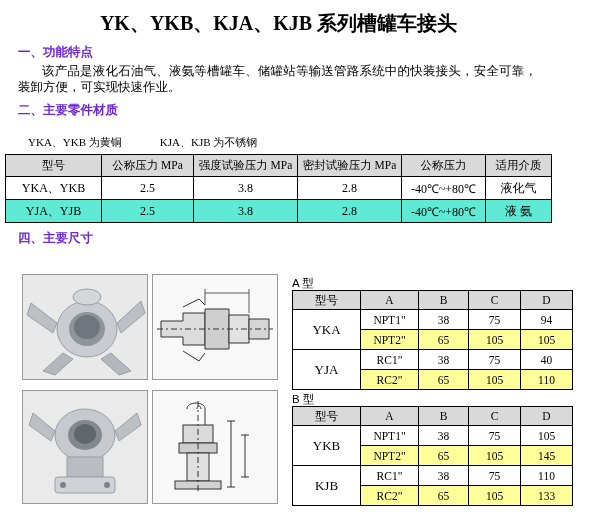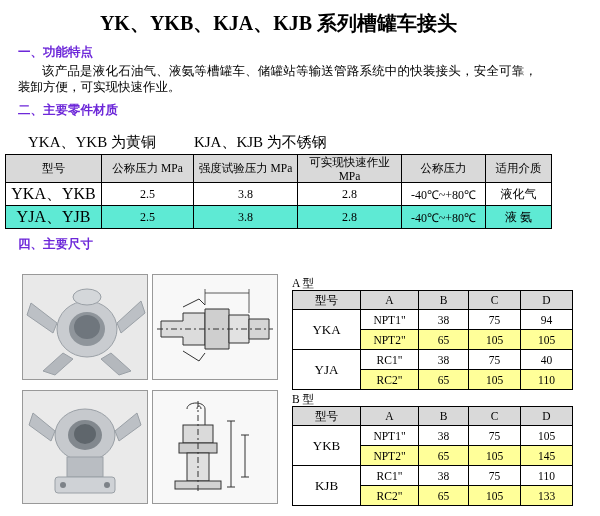--- a/index.html
+++ b/index.html
@@ -29,21 +29,21 @@
     margin:7px 0 2px 18px;
   }
   .para{
     font-size:12.5px;
     margin:0 20px 0 18px;
     line-height:16px;
     text-indent:24px;
     text-align:justify;
   }
   .mat-line{
-    font-size:15px;
+    font-size:11px;
     margin:15px 14px 0 28px;
     line-height:16px;
   }
   .mat-line .gap{display:inline-block;width:38px;}
 
   
   table{border-collapse:collapse;}
   .perf{
     margin:4px auto 0 auto;
     width:546px;
@@ -56,39 +56,39 @@
     height:22px;
     padding:0;
   }
   .perf .hdr td{
     background:#d9d9d9;
     font-size:11.5px;
     font-weight:normal;
     height:21px;
   }
   .perf .alt td{background:#5eead4;}
-  .perf td.model{font-size:16px;}
+  .perf td.model{font-size:12px;}
   .imgbox{
     position:absolute;
     border:1px solid #999;
     background:#f2f2f2;
     overflow:hidden;
   }
   .img1{left:22px;top:274px;width:124px;height:104px;}
   .img2{left:152px;top:274px;width:124px;height:104px;}
   .img3{left:22px;top:390px;width:124px;height:112px;}
   .img4{left:152px;top:390px;width:124px;height:112px;}
 
   .img1,.img3{background:#ededed;}
   .img2,.img4{background:#f7f7f7;}
 
   .tbl-label{
     position:absolute;
     font-size:11.5px;
-    font-family:Liberation Serif, serif;
+    font-family:Liberation Sans, sans-serif;
   }
   .lblA{left:292px;top:276px;}
   .lblB{left:292px;top:392px;}
 
   .dimtbl{
     position:absolute;
     width:280px;
     table-layout:fixed;
   }
   .dimA{left:292px;top:290px;}
@@ -133,21 +133,21 @@
         <col style="width:104px">
       <col style="width:104px">
         <col style="width:84px">
         <col style="width:66px">
     </colgroup>
     <tbody>
         <tr class="hdr">
       <td>型号</td>
       <td>公称压力 MPa</td>
       <td>强度试验压力 MPa</td>
-      <td>可实现快速作业 MPa</td>
+      <td>密封试验压力 MPa</td>
       <td>公称压力</td>
       <td>适用介质</td>
     </tr>
     <tr>
       <td class="model">YKA、YKB</td>
       <td>2.5</td>
       <td>3.8</td>
       <td>2.8</td>
       <td>-40℃~+80℃</td>
       <td>液化气</td>

